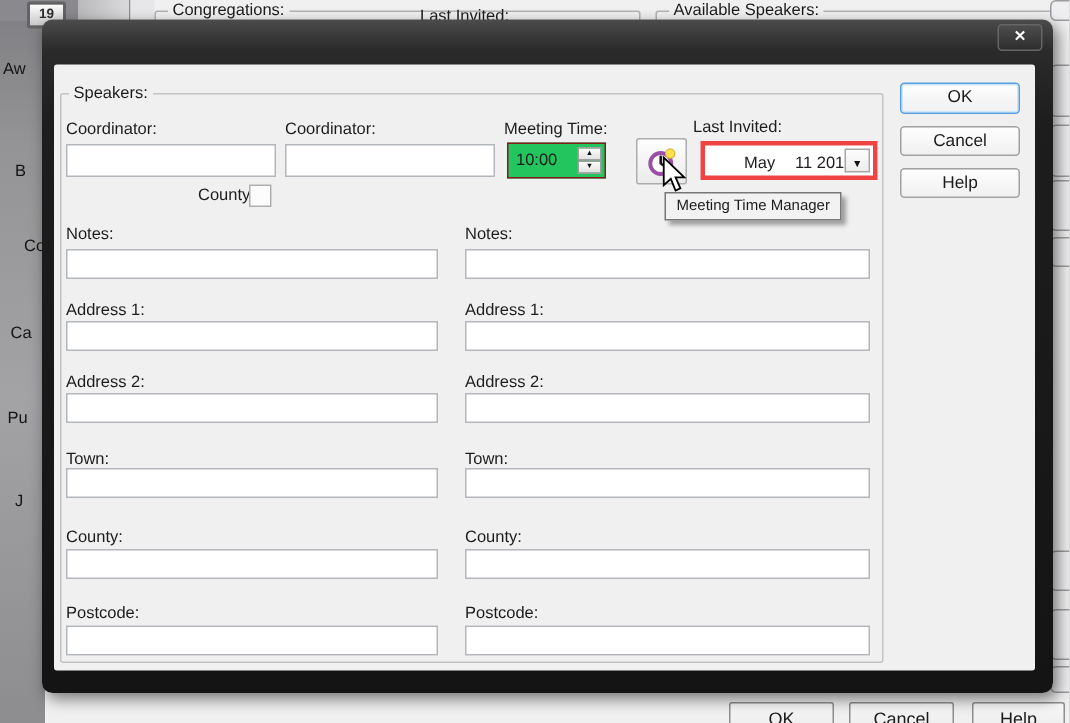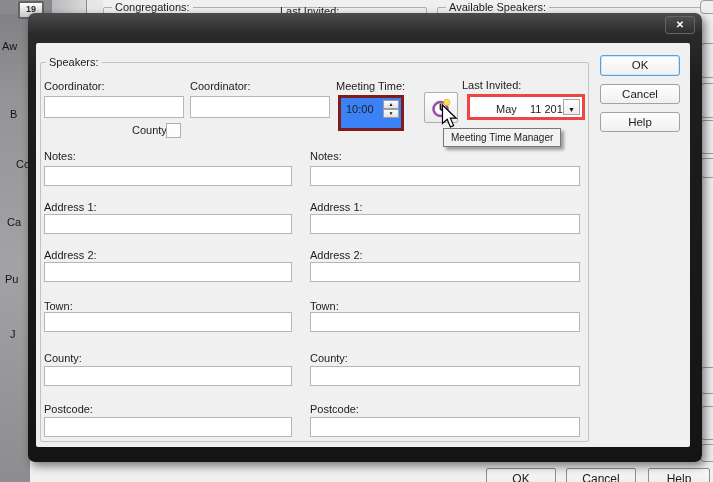--- a/index.html
+++ b/index.html
@@ -36,22 +36,22 @@
              color:#fff;font-weight:bold;font-size:10px;text-align:center;line-height:16px;cursor:default;}
   .panel{position:absolute;left:8px;top:30px;width:654px;height:404px;background:#f0f0f0;border-radius:2px;}
   .details{position:absolute;left:4px;top:19px;width:547px;height:378px;
            border:1px solid #c3c3c3;border-radius:2px;}
   .details>span{position:absolute;top:-7px;left:5px;background:#f0f0f0;padding:0 3px;}
 
   .lbl{position:absolute;white-space:nowrap;}
   .inp{position:absolute;box-sizing:border-box;background:#fff;border:1px solid #b3b6bb;
        height:20px;font-family:"Liberation Sans",sans-serif;font-size:11px;padding:0 3px;}
 
-  .spinner{position:absolute;left:302px;top:52px;width:66px;height:36px;box-sizing:border-box;
-           background:#3b82f6;border:3px solid #7f1d1d;}
+  .spinner{position:absolute;left:302px;top:52px;width:66px;height:24px;box-sizing:border-box;
+           background:#22c55e;border:1px solid #7f1d1d;}
   .spin-val{position:absolute;left:5px;top:5px;}
   .spin-col{position:absolute;right:2px;top:2px;width:16px;height:18px;}
   .spin-btn{position:absolute;left:0;width:16px;height:9px;box-sizing:border-box;text-align:center;
             background:linear-gradient(#fbfbfb,#e2e2e2);border:1px solid #9f9f9f;
             font-size:5px;line-height:7px;color:#111;}
   .tool-btn{position:absolute;left:388px;top:49px;width:34px;height:31px;box-sizing:border-box;
             background:linear-gradient(#fefefe,#ebebeb);border:1px solid #adadad;border-radius:2px;
             display:flex;align-items:center;justify-content:center;}
   .combo{position:absolute;left:431px;top:51px;width:118px;height:26px;box-sizing:border-box;
          background:#fff;border:3px solid #ef4444;}

